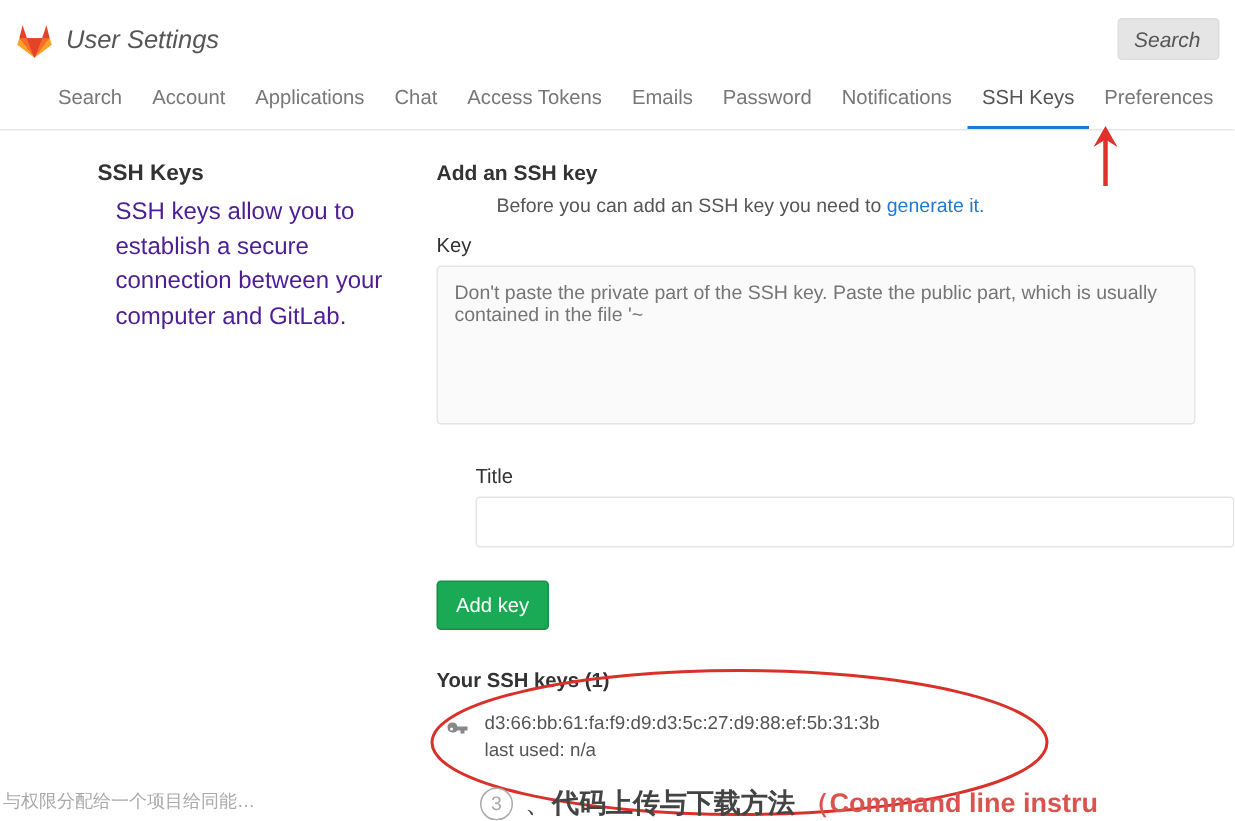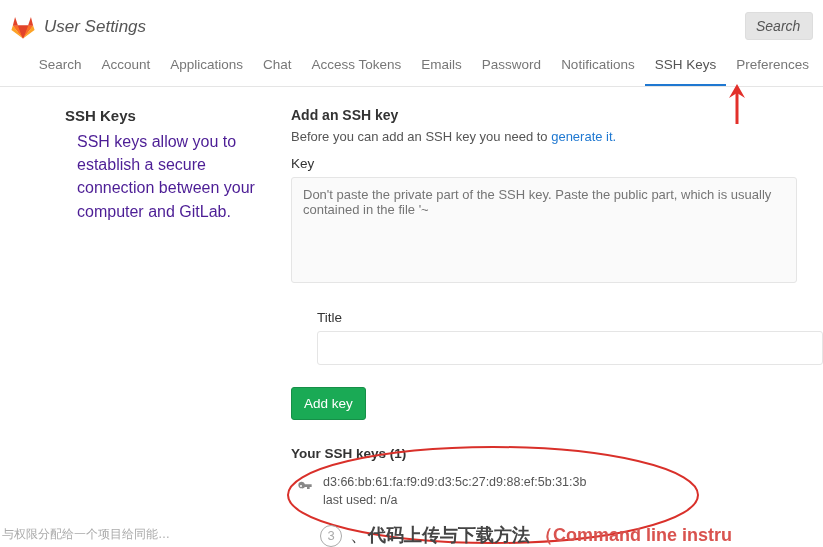--- a/index.html
+++ b/index.html
@@ -86,20 +86,21 @@
     .main h4 {
       font-size: 14px;
       font-weight: 600;
       margin-bottom: 6px;
       color: #333;
     }
     .intro {
       font-size: 13px;
       color: #555;
       margin-bottom: 12px;
+      margin-left: 40px;
     }
     .intro a { color: #1f78d1; text-decoration: none; cursor: pointer; }
     .label {
       font-size: 13.5px;
       font-weight: 400;
       color: #333;
       margin-bottom: 6px;
       display: block;
     }
     textarea.key-input {

